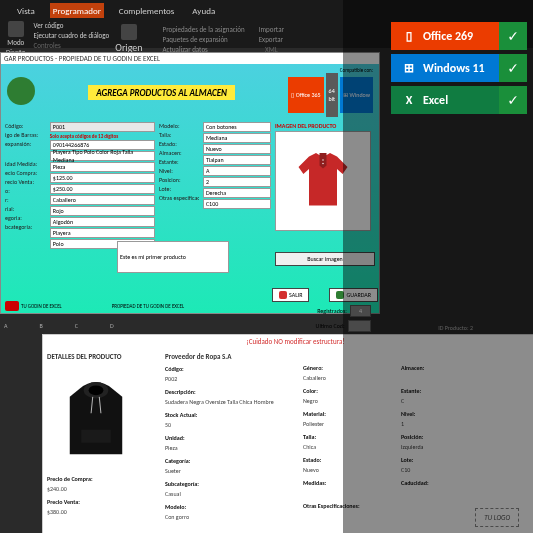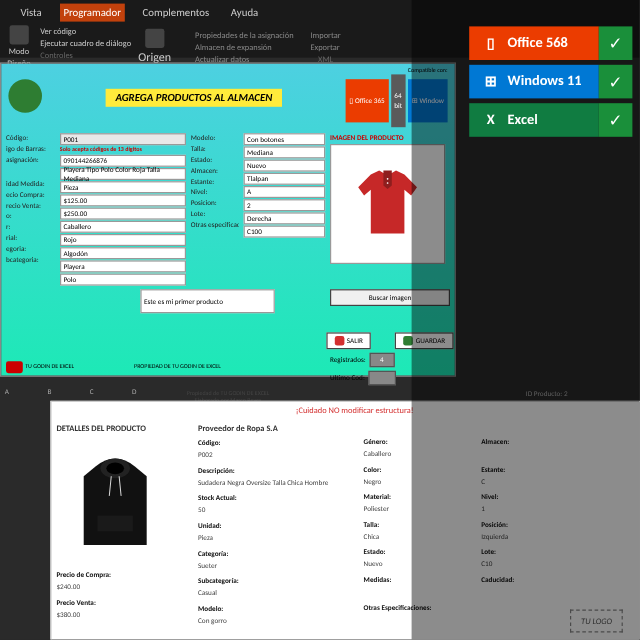--- a/index.html
+++ b/index.html
@@ -29,21 +29,21 @@
 .avatar{width:28px;height:28px;background:#2e7d32;border-radius:50%;margin-bottom:2px}
 .imgbox{background:#fff;border:1px solid #999;width:96px;height:100px;display:flex;align-items:center;justify-content:center;position:relative}
 .polo{width:70px;height:70px}
 .polo svg{width:100%;height:100%}
 .btnrow{display:flex;gap:20px;margin-top:21px;justify-content:center}
 .fbtn{padding:2px 6px;font-size:6px;border:1px solid #444;background:#f0f0f0;display:flex;align-items:center;gap:2px}
 .fbtn.r{background:#fff}
 .fx{width:8px;height:8px;border-radius:2px}
 .fx.red{background:#d32f2f}.fx.grn{background:#2e7d32}
 .foot{font-size:5px;color:#444;text-align:center;margin-top:2px}
-.regrow{display:flex;gap:3px;align-items:center;font-size:6px;margin-top:2px;padding-right:4px}
+.regrow{display:flex;gap:3px;align-items:center;font-size:6px;margin-top:2px;justify-content:flex-end;padding-right:4px}
 .regbox{background:#888;color:#fff;padding:1px 8px;border:1px solid #555}
 .yt{position:absolute;bottom:2px;left:4px;display:flex;gap:50px;align-items:center;font-size:5px}
 .ytico{width:14px;height:10px;background:#c00;border-radius:2px}
 .sheet{position:absolute;top:334px;left:42px;width:507px;height:200px;background:#fff;border:1px solid #ccc;font-size:7px;color:#333}
 .sheetwarn{color:#d32f2f;font-size:7px;text-align:center;padding:2px}
 .sheetbody{display:flex;padding:4px;gap:8px}
 .scol{display:flex;flex-direction:column;gap:2px}
 .sh{font-weight:bold;font-size:7px;margin-bottom:2px}
 .sl{font-size:6px;color:#111;font-weight:bold}
 .sv{font-size:6px;color:#444;margin-bottom:3px}
@@ -84,51 +84,52 @@
           <span style="color:#666">Controles</span>
         </div>
       </div>
       <div class="rgrp">
           <div class="ico"></div>
           <span>Origen</span>
         </div>
       <div class="rgrps2">
         <div style="display:flex;flex-direction:column;gap:1px">
           <span>Propiedades de la asignación</span>
-          <span>Almacen de expansión</span>
+          <span>Paquetes de expansión</span>
           <span>Actualizar datos</span>
         </div>
         <div style="display:flex;flex-direction:column;gap:1px">
           <span>Importar</span>
           <span>Exportar</span>
           <span style="color:#666;text-align:center">XML</span>
         </div>
       </div>
     </div>
   </div>
 </div>
 
 <div class="formwin">
+  <div class="formtitle">GAR PRODUCTOS - PROPIEDAD DE TU GODIN DE EXCEL</div>
   <div class="formhdr">
     <div class="avatar"></div>
     <div class="h1">AGREGA PRODUCTOS AL ALMACEN</div>
     <div>
       <div style="font-size:5px;text-align:right">Compatible con:</div>
       <div class="compat">
         <span class="badge b-o">▯ Office 365</span>
         <span class="badge b-64">64<br>bit</span>
         <span class="badge b-w">⊞ Window</span>
       </div>
     </div>
   </div>
   <div class="formbody">
     <div class="col col1" id="ll">
         <div class="lbl">Código:</div>
         <div class="lbl">igo de Barras:</div>
-        <div class="lbl">asignación:</div>
+        <div class="lbl">expansión:</div>
         <div style="height: 10px;"></div>
         <div class="lbl">idad Medida:</div>
         <div class="lbl">ecio Compra:</div>
         <div class="lbl">recio Venta:</div>
         <div class="lbl">o:</div>
         <div class="lbl">r:</div>
         <div class="lbl">rial:</div>
         <div class="lbl">egoria:</div>
         <div class="lbl">bcategoria:</div>
       </div>
@@ -195,21 +196,21 @@
       <div class="regrow">
           <span>Registrados:</span>
           <span class="regbox">4</span>
         </div>
       <div class="regrow">
           <span>Ultimo Cod:</span>
           <span class="regbox">&nbsp;&nbsp;&nbsp;&nbsp;</span>
         </div>
     </div>
   <div style="display: flex; flex-direction: column; width: 112px; margin-left: -42px; position: absolute; left: 158px; top: 188px;">
-        <div class="inp" style="height: 20px;">Este es mi primer producto</div>
+        <div class="inp" style="height: 32px;">Este es mi primer producto</div>
       </div>
     </div>
   <div class="foot">
     <div>Propiedad de TU GODIN DE EXCEL</div>
     <div>Elaborado por Marco Reyes</div>
   </div>
   <div class="yt">
     <div style="display:flex;gap:2px;align-items:center">
         <div class="ytico"></div>
         <span>TU GODIN DE EXCEL</span>
@@ -296,21 +297,21 @@
 </div>
 
 <div class="logo">TU LOGO</div>
 
 <div class="dim"></div>
 
 <div class="compat-badges">
   <div class="cb">
       <div class="cb-main cb-o">
         <span class="cbico">▯</span>
-        <span>Office 568</span>
+        <span>Office 269</span>
       </div>
       <div class="cb-chk">✓</div>
     </div>
   <div class="cb">
       <div class="cb-main cb-w">
         <span class="cbico">⊞</span>
         <span>Windows 11</span>
       </div>
       <div class="cb-chk">✓</div>
     </div>

